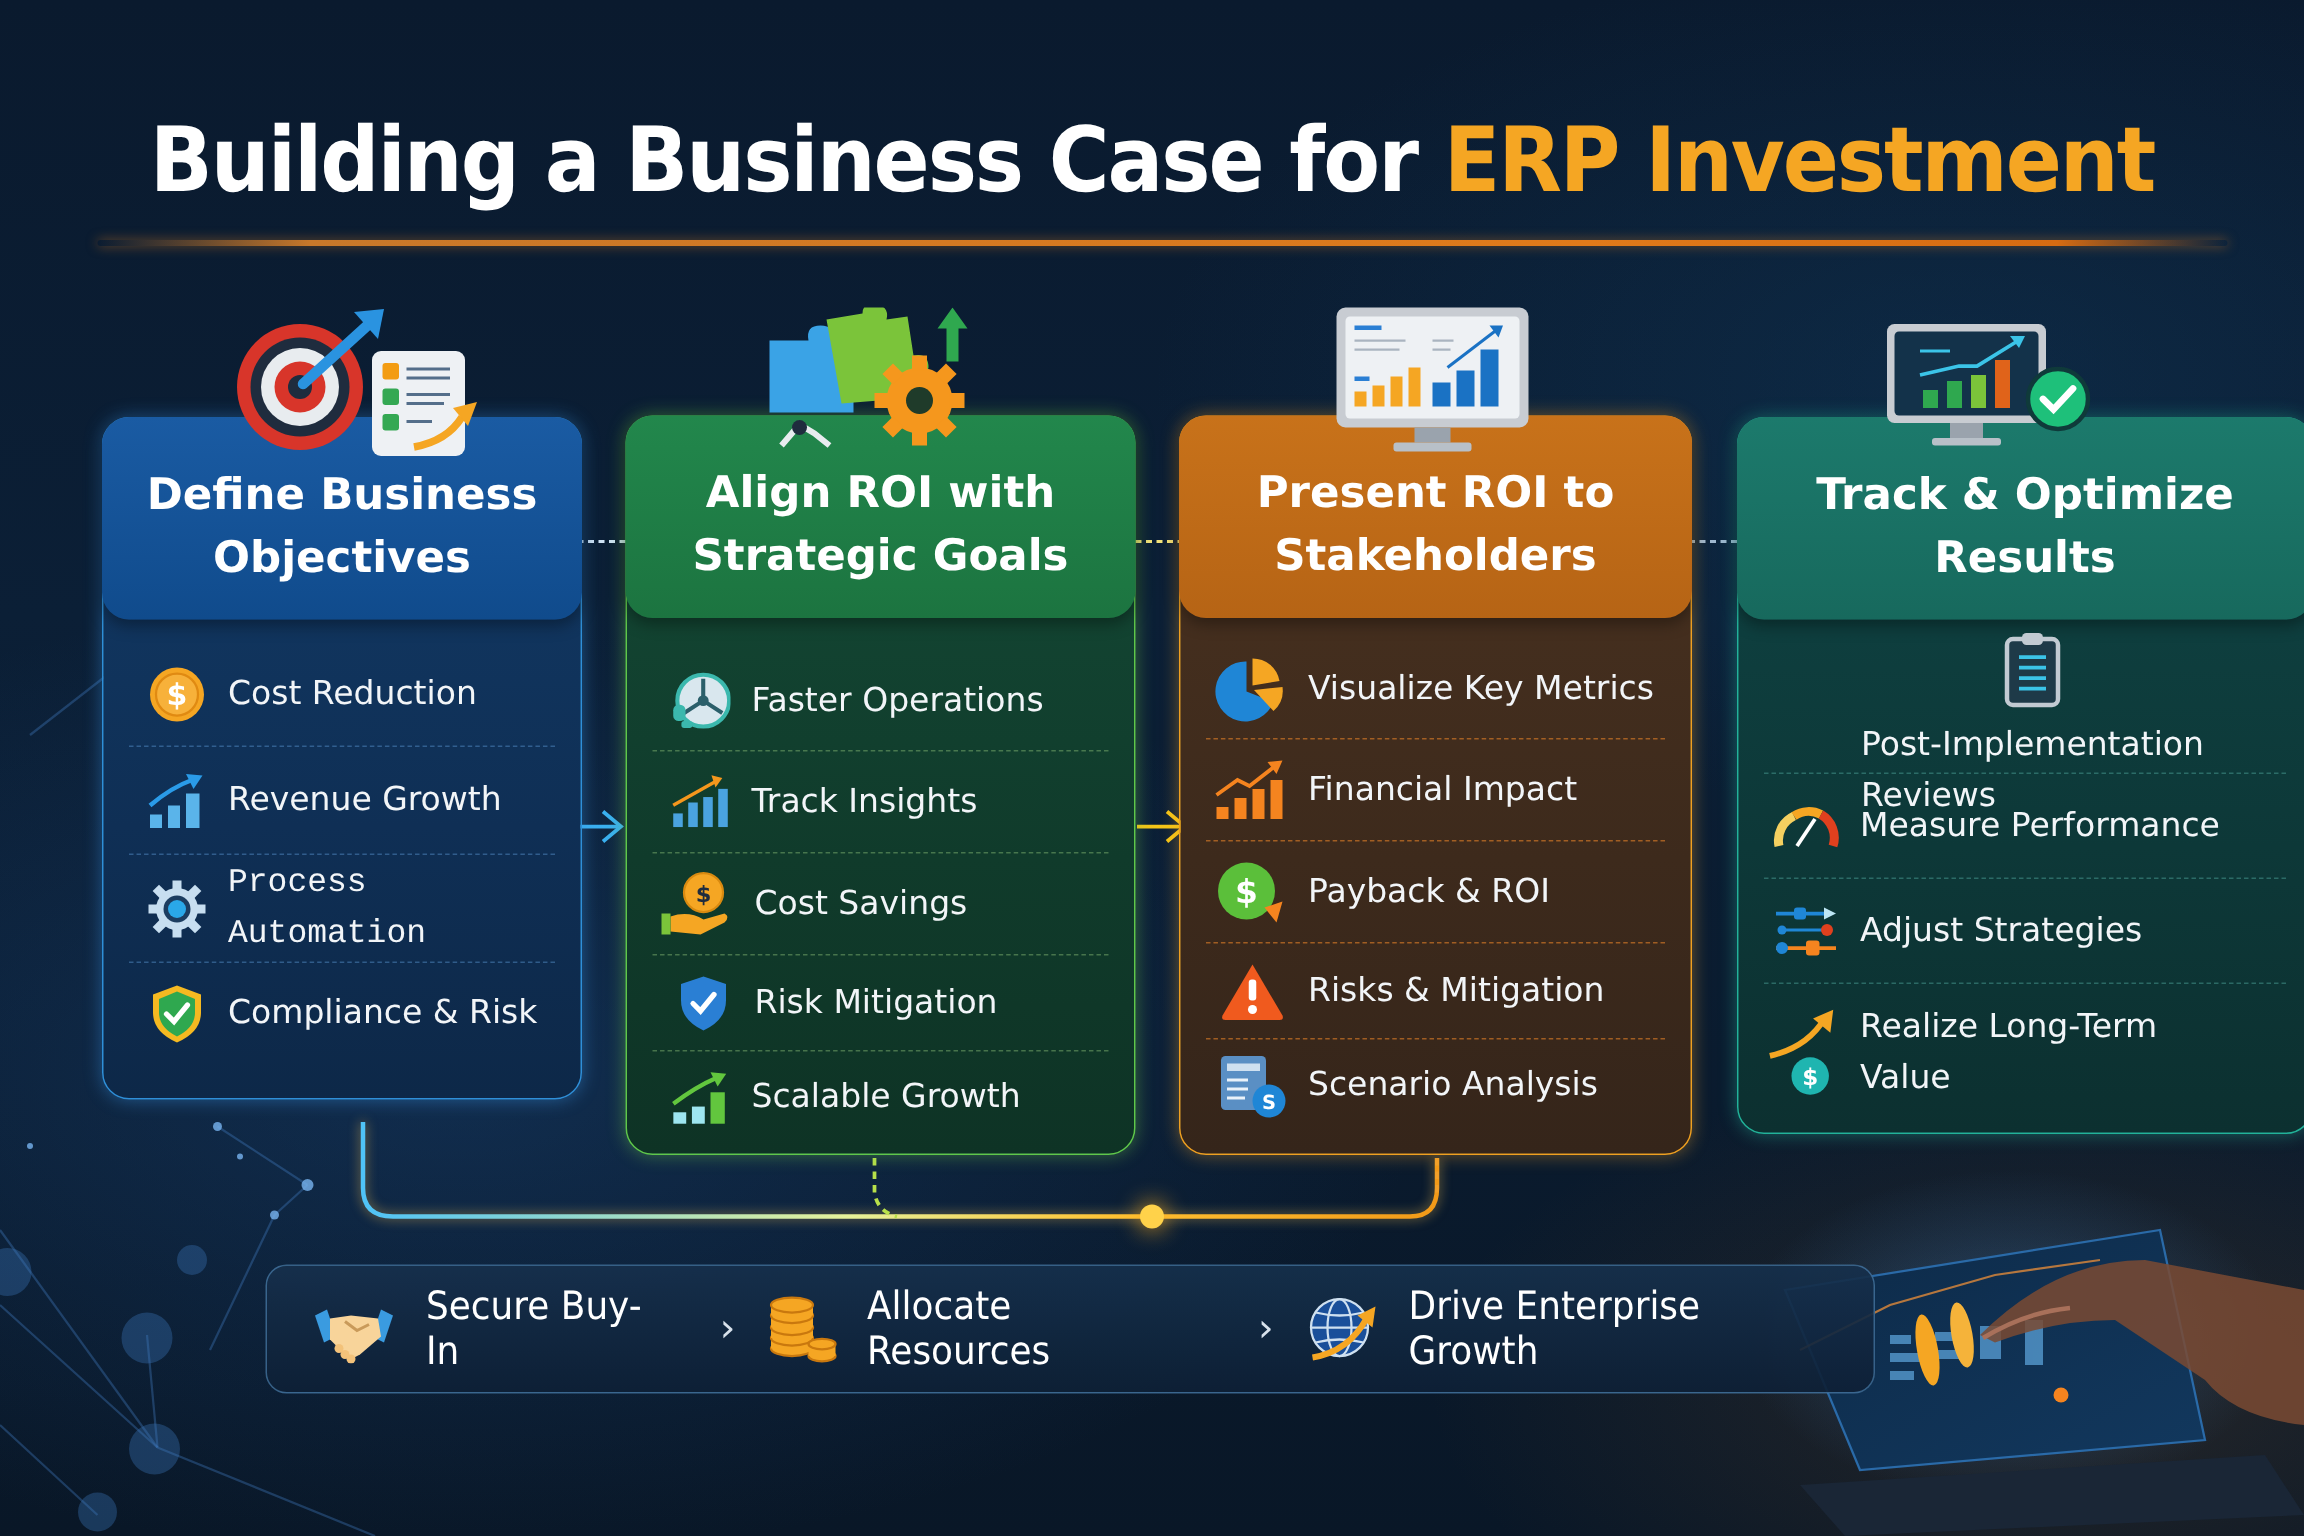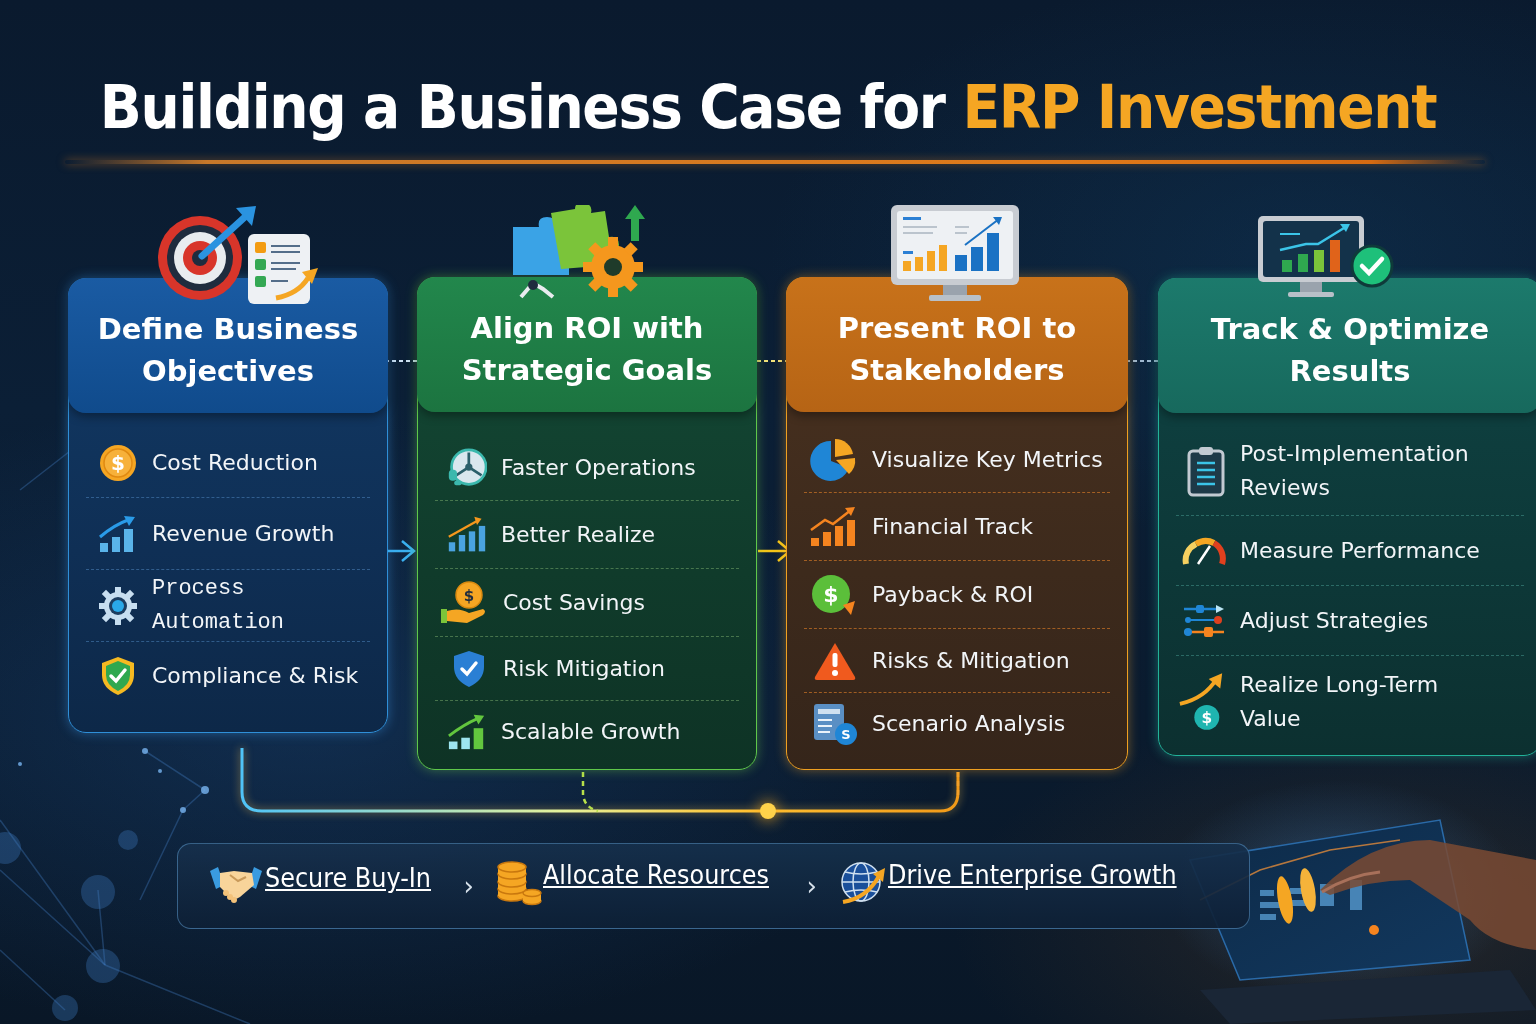--- a/index.html
+++ b/index.html
@@ -85,21 +85,21 @@
 
   
   .footer-bar {
     position: absolute; left: 177px; top: 843px; width: 1073px; height: 86px;
     border-radius: 14px;
     background: linear-gradient(180deg, rgba(22,48,76,0.92) 0%, rgba(14,32,54,0.92) 100%);
     border: 1.5px solid rgba(90,150,200,0.55);
     display: flex; align-items: center; padding-left: 30px;
     font-size: 26px; font-family: "DejaVu Sans", sans-serif;
   }
-  .footer-step { display: flex; align-items: flex-start; gap: 1px; text-decoration: underline; }
+  .footer-step { display: flex; align-items: flex-end; gap: 20px; }
   .footer-step .lbl { transform: scaleX(0.92); transform-origin: left center; }
   .footer-sep { font-size: 26px; color: #d8e2ec; margin: 0 22px 0 18px; }
 
   
   .scene { position: absolute; left: 1170px; top: 780px; width: 366px; height: 244px; pointer-events: none; }
 </style>
 </head>
 <body>
 
 <svg class="bg-network" width="1536" height="1024" viewBox="0 0 1536 1024">
@@ -292,21 +292,21 @@
       <span class="ic">
           <svg width="44" height="40" viewBox="0 0 44 40">
             <rect x="2" y="28" width="7" height="10" fill="#4aa3e0"></rect>
             <rect x="13" y="20" width="7" height="18" fill="#4aa3e0"></rect>
             <rect x="24" y="16" width="7" height="22" fill="#4aa3e0"></rect>
             <rect x="35" y="10" width="7" height="28" fill="#4aa3e0"></rect>
             <line x1="2" y1="22" x2="34" y2="4" stroke="#f5971d" stroke-width="2.5"></line>
             <polygon points="30,0 38,2 33,9" fill="#f5971d"></polygon>
           </svg>
         </span>
-      <span class="lbl">Better Realize</span>
+      <span class="lbl">Track Insights</span>
     </div>
     <div class="item" style="height:68px;padding-left:4px;">
       <span class="ic" style="width:50px;flex-basis:50px;">
           <svg width="50" height="44" viewBox="0 0 50 44">
             <circle cx="30" cy="14" r="13" fill="#f5a623" stroke="#d98a10" stroke-width="1.5"></circle>
             <text x="30" y="20" font-size="15" font-weight="bold" fill="#1f2c3e" text-anchor="middle" font-family="DejaVu Sans, sans-serif">$</text>
             <path d="M8,30 Q20,26 30,32 L44,28 Q48,30 44,34 L28,42 L8,40 Z" fill="#f5a623"></path>
             <rect x="2" y="28" width="6" height="14" fill="#7bc43a"></rect>
           </svg>
         </span>
@@ -382,21 +382,21 @@
       <span class="ic" style="width:50px;flex-basis:50px;">
           <svg width="48" height="42" viewBox="0 0 48 42">
             <rect x="2" y="32" width="8" height="8" fill="#f5841f"></rect>
             <rect x="14" y="26" width="8" height="14" fill="#f5841f"></rect>
             <rect x="26" y="20" width="8" height="20" fill="#f5841f"></rect>
             <rect x="38" y="14" width="8" height="26" fill="#f5841f"></rect>
             <polyline points="2,24 16,14 24,18 42,4" stroke="#f5841f" stroke-width="2.5" fill="none"></polyline>
             <polygon points="36,2 46,1 42,10" fill="#f5841f"></polygon>
           </svg>
         </span>
-      <span class="lbl">Financial Track</span>
+      <span class="lbl">Financial Impact</span>
     </div>
     <div class="item" style="height:68px;padding-left:4px;">
       <span class="ic" style="width:50px;flex-basis:50px;">
           <svg width="48" height="44" viewBox="0 0 48 44">
             <circle cx="22" cy="21" r="19" fill="#5bbf3a"></circle>
             <text x="22" y="29" font-size="22" font-weight="bold" fill="#ffffff" text-anchor="middle" font-family="DejaVu Sans, sans-serif">$</text>
             <polygon points="34,32 46,28 42,42" fill="#f5841f"></polygon>
           </svg>
         </span>
       <span class="lbl">Payback &amp; ROI</span>
@@ -447,21 +447,21 @@
     <rect x="26" y="46" width="10" height="12" fill="#2fa84f"></rect>
       <rect x="42" y="40" width="10" height="18" fill="#2fa84f"></rect>
       <rect x="58" y="36" width="10" height="22" fill="#7bc43a"></rect>
       <rect x="74" y="26" width="10" height="32" fill="#e0631a"></rect>
     <rect x="44" y="68" width="22" height="10" fill="#9aa3ad"></rect>
     <rect x="32" y="78" width="46" height="5" rx="2" fill="#b8c0c8"></rect>
     <circle cx="116" cy="52" r="20" fill="#1ec07a" stroke="#0f3a3a" stroke-width="3"></circle>
     <polyline points="106,52 113,59 126,45" stroke="#fff" stroke-width="4.5" fill="none" stroke-linecap="round"></polyline>
   </svg>
   <div class="items" style="top:148px;">
-    <div class="item" style="height:90px;padding-left:10px;align-items:center;">
+    <div class="item" style="height:90px;padding-left:10px;align-items:center;flex-direction:column;">
       <span class="ic">
           <svg width="40" height="52" viewBox="0 0 40 52">
             <rect x="3" y="6" width="34" height="44" rx="4" fill="#1e3a48" stroke="#c2cad2" stroke-width="3"></rect>
             <rect x="13" y="2" width="14" height="8" rx="3" fill="#c2cad2"></rect>
             <g stroke="#3bc4e8" stroke-width="2.5">
               <line x1="11" y1="18" x2="29" y2="18"></line>
               <line x1="11" y1="25" x2="29" y2="25"></line>
               <line x1="11" y1="32" x2="29" y2="32"></line>
               <line x1="11" y1="39" x2="29" y2="39"></line>
             </g>

